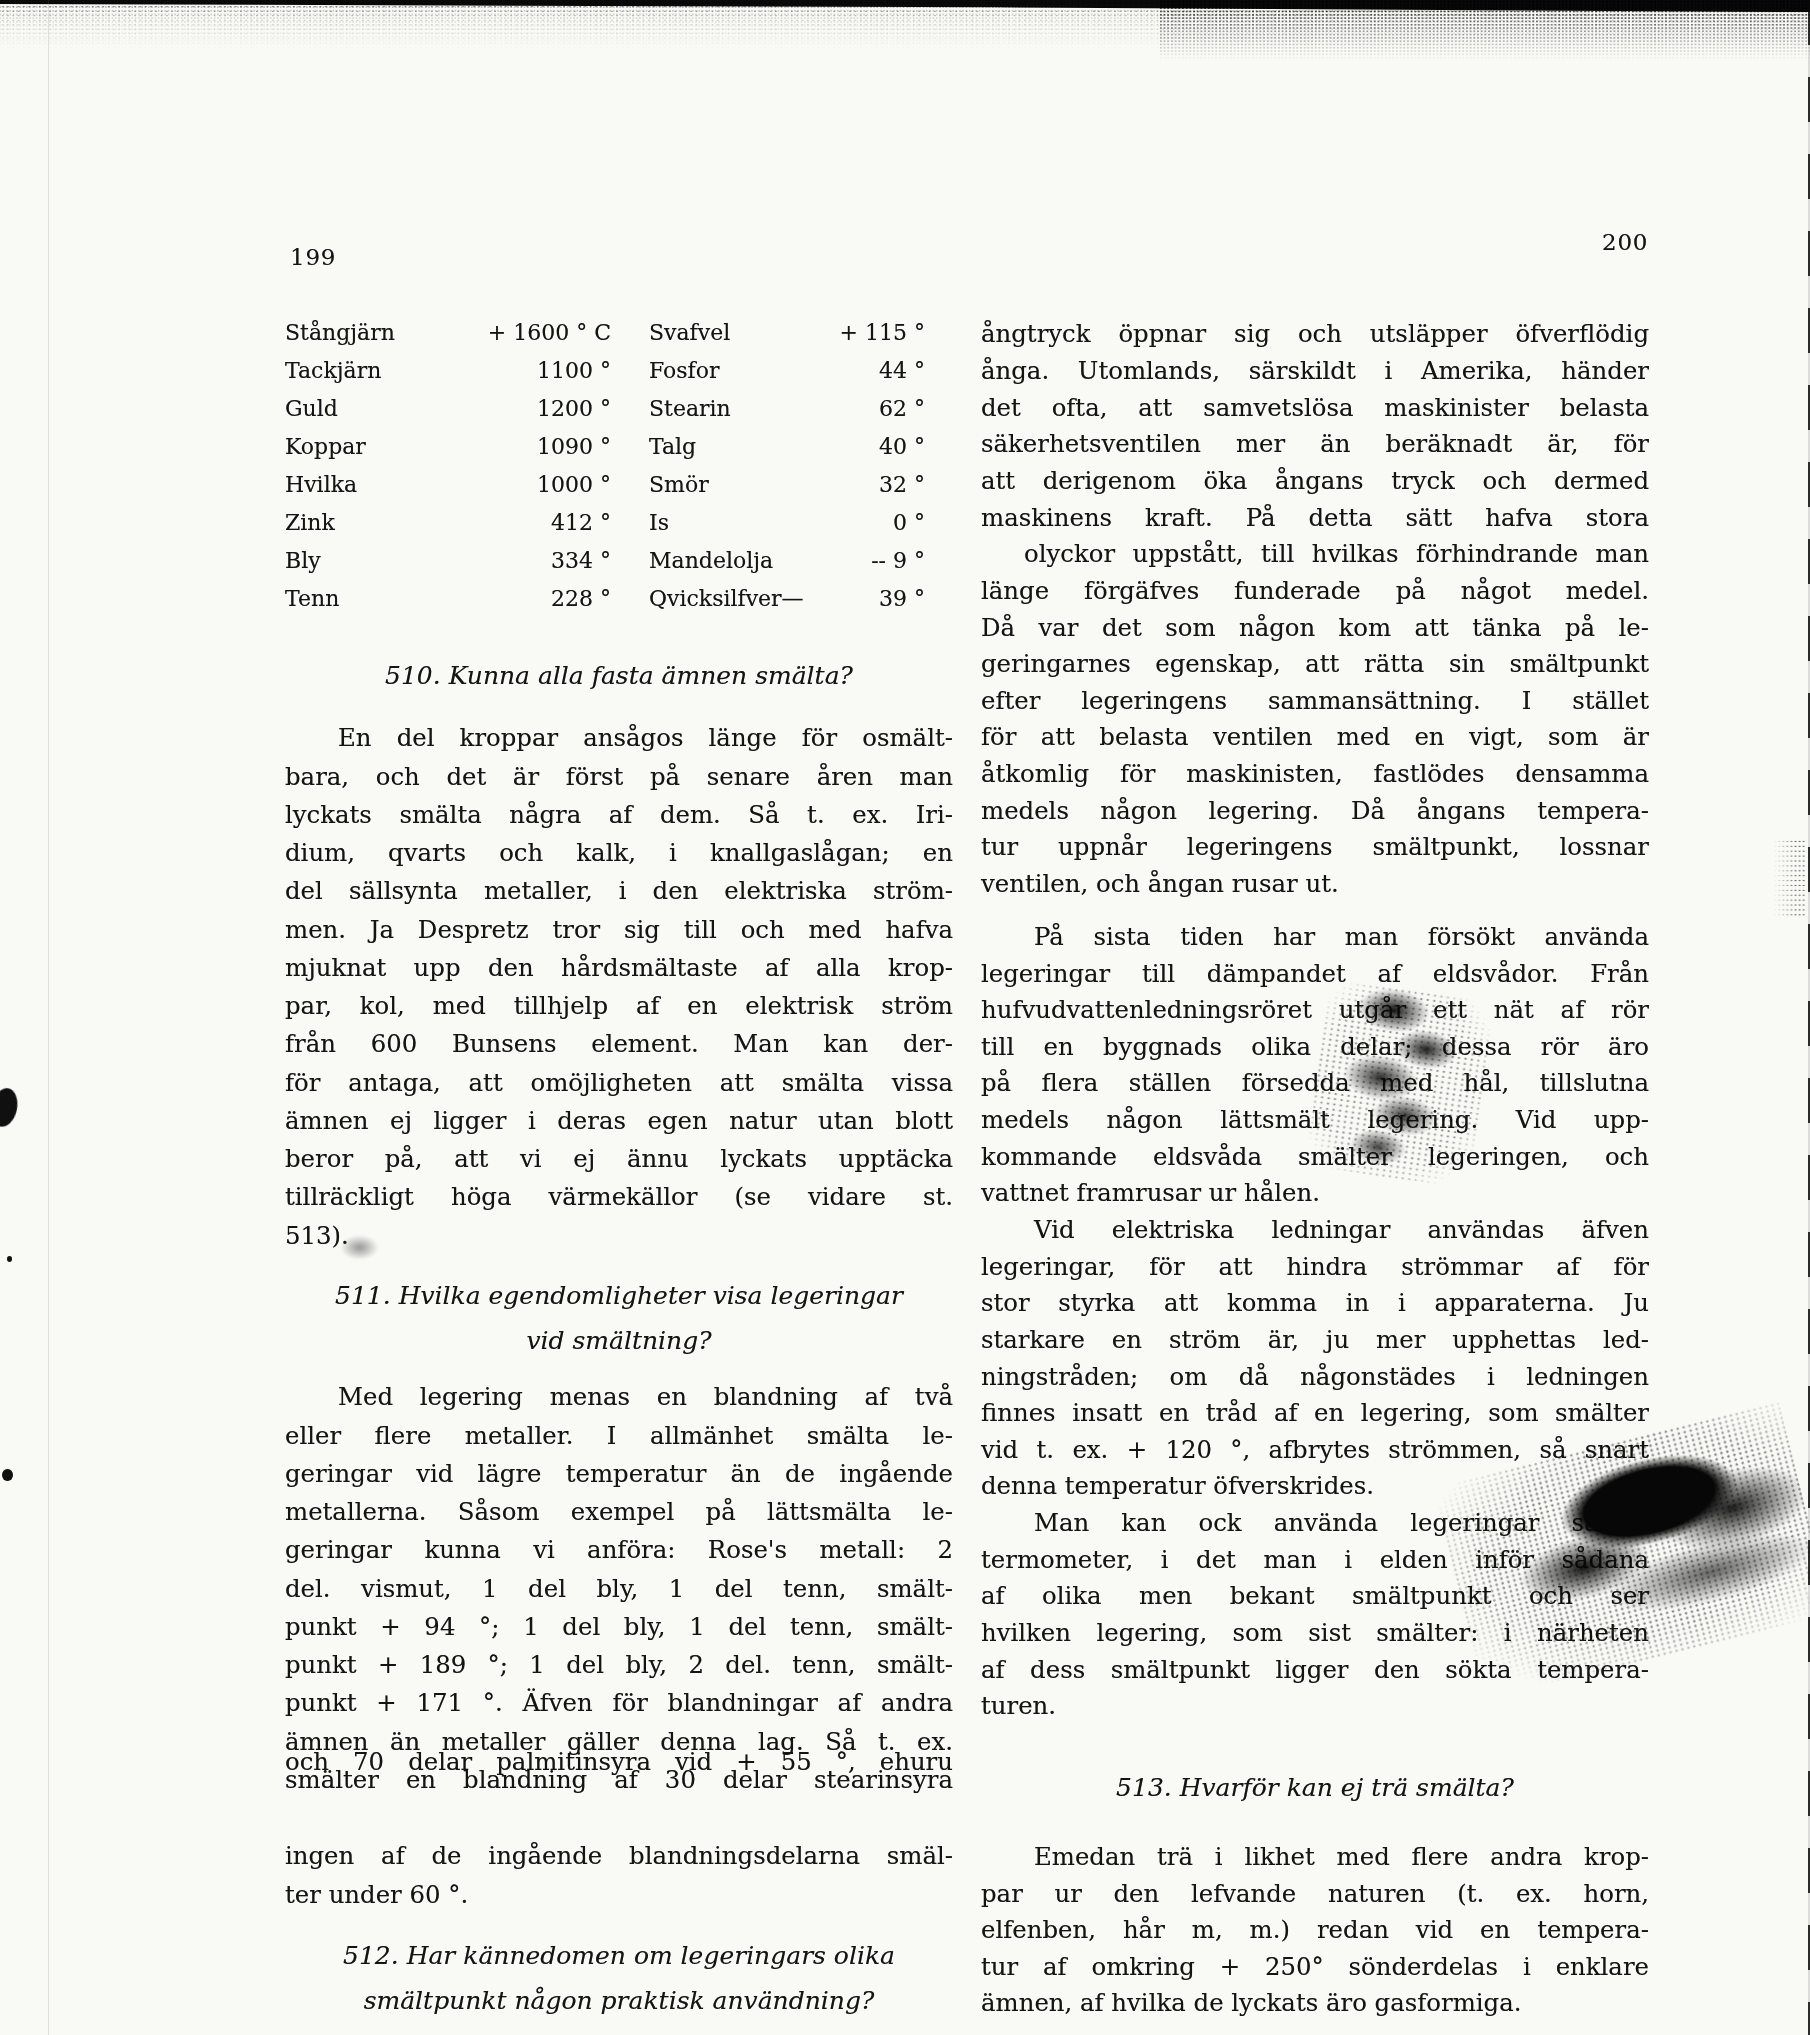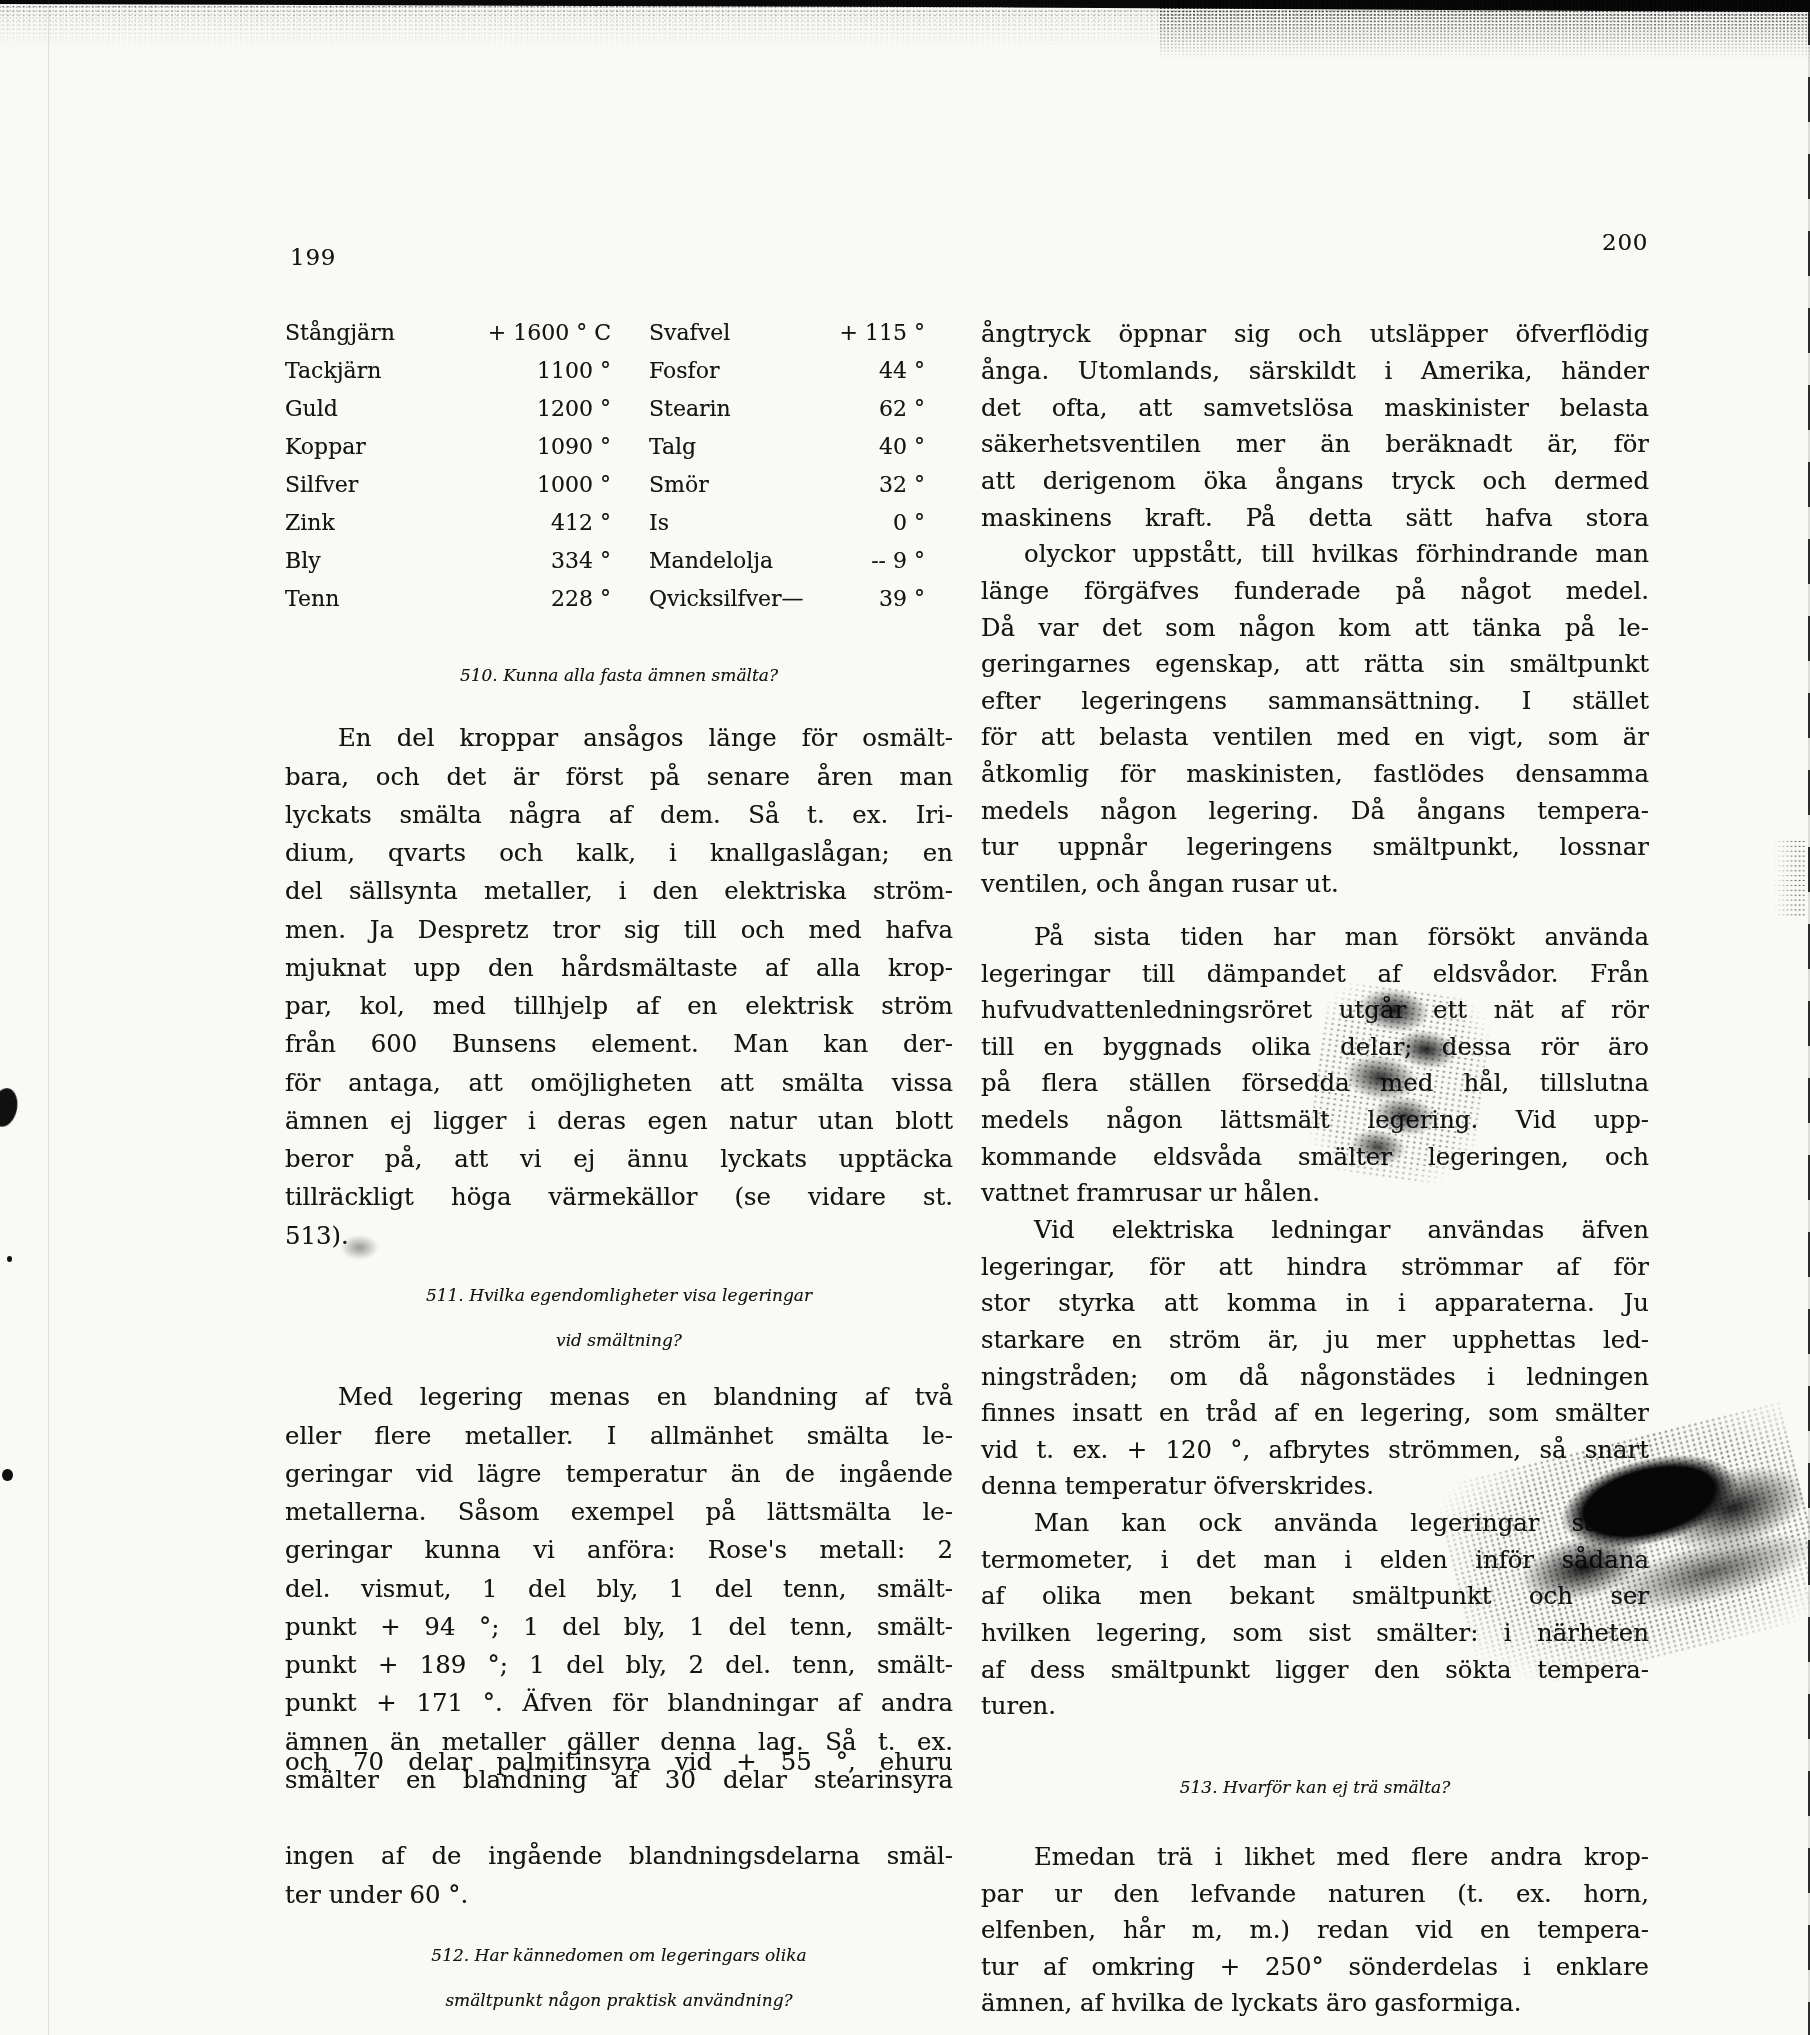--- a/index.html
+++ b/index.html
@@ -8,21 +8,21 @@
         text-shadow:0 0 0.4px rgba(20,20,20,.45);}
   .col{position:absolute;top:0;height:100%;}
   #col-left{left:285px;width:668px;}
   #col-right{left:981px;width:668px;}
   .pagenum{position:absolute;font-size:23px;letter-spacing:0.8px;}
   #pn-left{left:290px;top:244px;}
   #pn-right{left:1602px;top:229px;}
   .pline{position:absolute;left:0;right:0;font-size:24.4px;text-align:justify;text-align-last:justify;}
   .pline.ind{text-indent:53px;}
   .pline.last{text-align-last:left;}
-  .hline{position:absolute;left:0;right:0;font-size:17px;font-style:italic;text-align:center;}
+  .hline{position:absolute;left:0;right:0;font-size:25px;font-style:italic;text-align:center;}
   
   .tbl{position:absolute;left:0;top:314px;width:640px;}
   .tcol{position:absolute;top:0;}
   .tcolA{left:0;width:326px;}
   .tcolB{left:364px;width:276px;}
   .trow{display:flex;justify-content:space-between;height:38px;line-height:38px;font-size:22px;}
   .tval{white-space:pre;}
   
   .artifact{position:absolute;pointer-events:none;}
   .edge-top-bar{top:0;left:0;width:100%;height:12.2px;background:#0a0a0a;
@@ -93,21 +93,21 @@
           </div>
           <div class="trow">
             <span class="tname">Guld</span>
             <span class="tval">1200 °</span>
           </div>
           <div class="trow">
             <span class="tname">Koppar</span>
             <span class="tval">1090 °</span>
           </div>
           <div class="trow">
-            <span class="tname">Silfver</span>
+            <span class="tname">Hvilka</span>
             <span class="tval">1000 °</span>
           </div>
           <div class="trow">
             <span class="tname">Zink</span>
             <span class="tval">412 °</span>
           </div>
           <div class="trow">
             <span class="tname">Bly</span>
             <span class="tval">334 °</span>
           </div>

